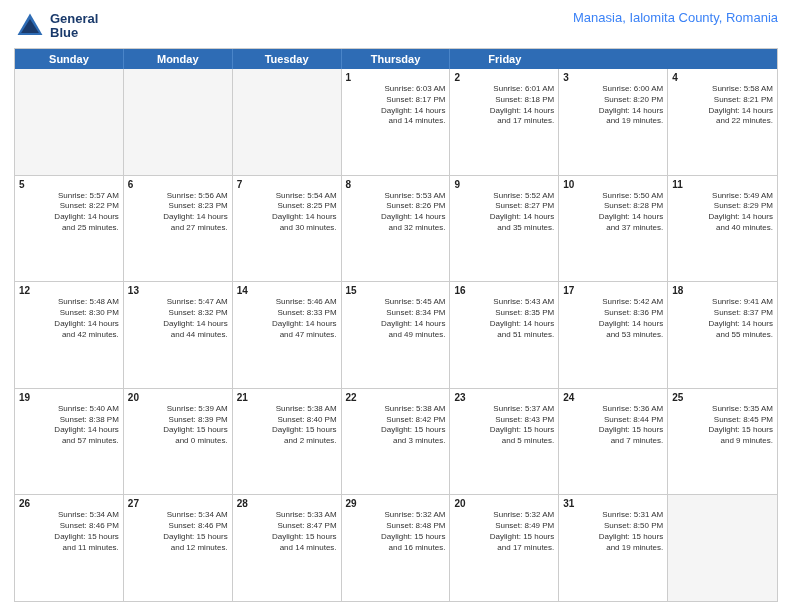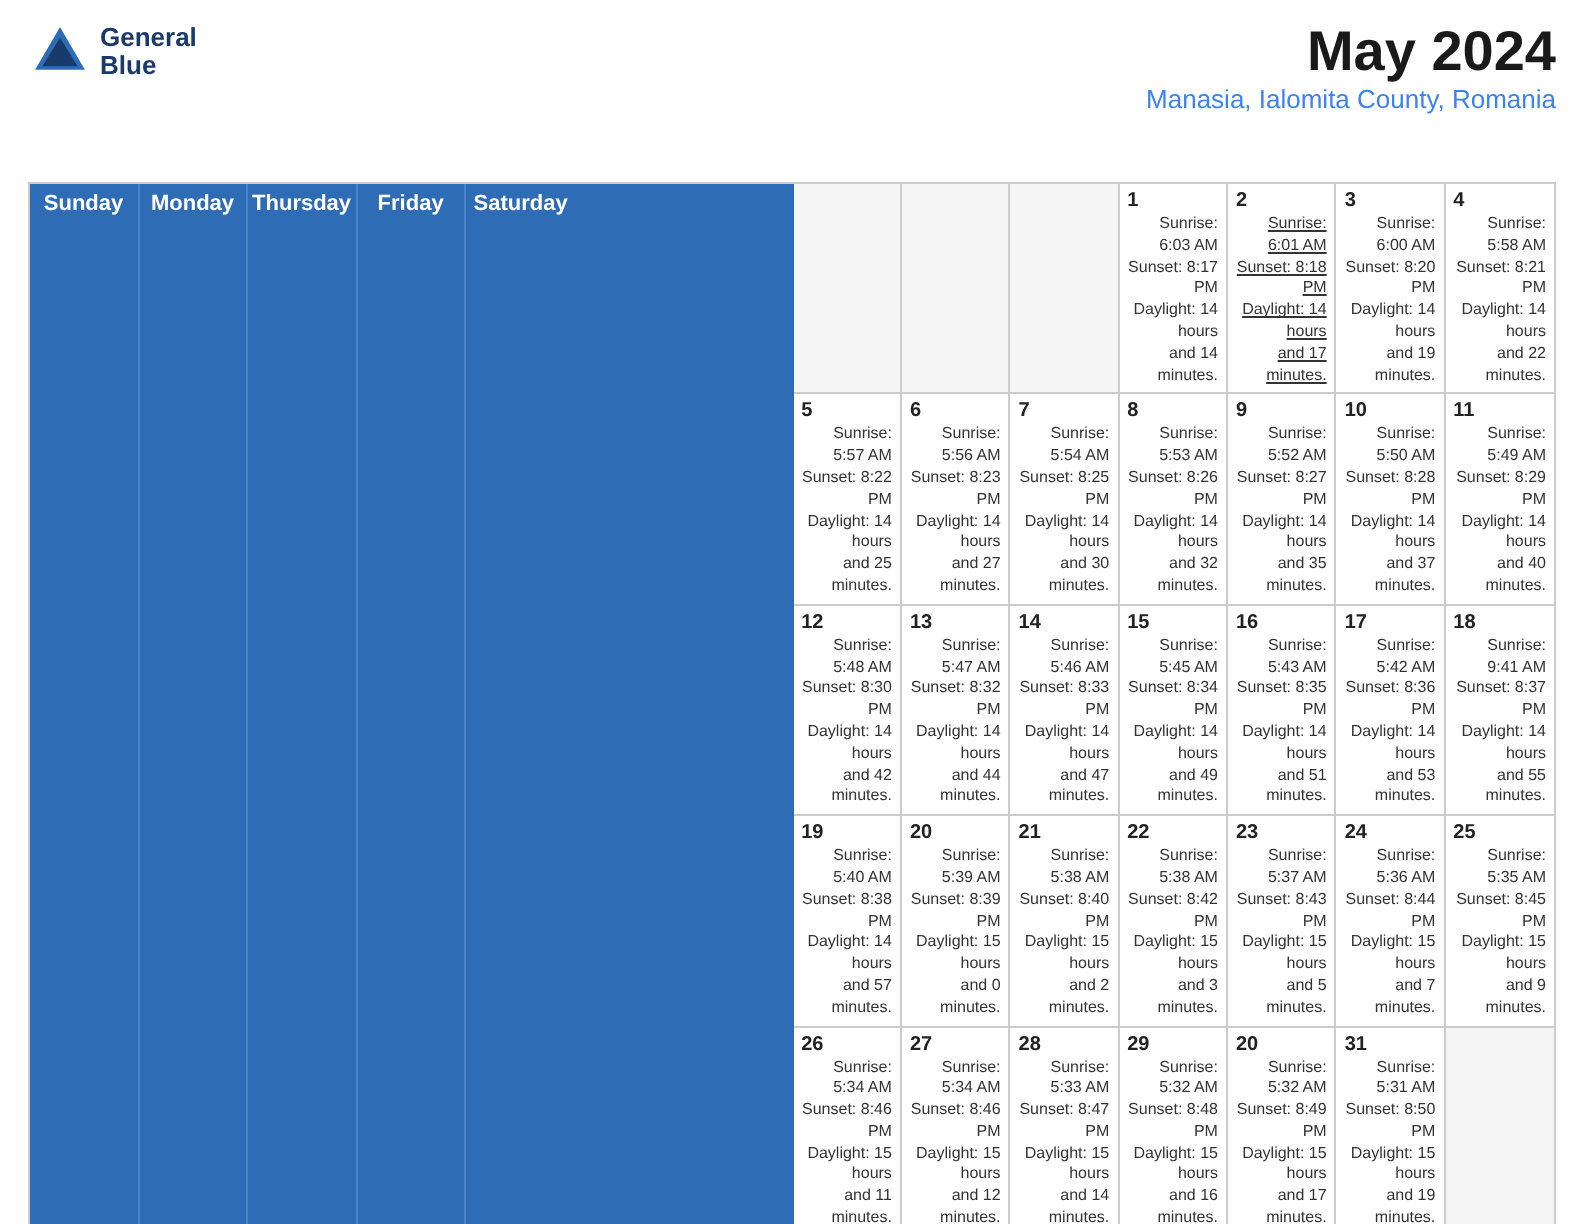--- a/index.html
+++ b/index.html
@@ -46,23 +46,22 @@
       font-weight: bold;
       color: #1a1a1a;
     }
     .subtitle {
       font-size: 13px;
       color: #3b82f6;
     }
     .calendar {
       flex: 1;
       display: flex;
-      flex-direction: row;
+      flex-direction: column;
       border: 1px solid #ccc;
-      margin-top: 28px;
     }
     .day-headers {
       display: grid;
       grid-template-columns: repeat(7, 1fr);
       background: #2e6cb5;
     }
     .day-header {
       color: #fff;
       font-size: 11px;
       font-weight: bold;
@@ -116,48 +115,47 @@
       <svg class="logo-icon" viewBox="0 0 36 36">
         <polygon points="18,4 32,28 4,28" fill="#2e6cb5"></polygon>
         <polygon points="18,10 28,26 8,26" fill="#1a3a6b"></polygon>
       </svg>
       <div class="logo-text">
         <div>General</div>
         <div>Blue</div>
       </div>
     </div>
     <div class="title-block">
-      <div class="main-title">May 2024</div>
       <div class="subtitle">Manasia, Ialomita County, Romania</div>
     </div>
   </div>
 
   <div class="calendar">
     <div class="day-headers">
     <div class="day-header">Sunday</div>
         <div class="day-header">Monday</div>
+        <div class="day-header">Tuesday</div>
         <div class="day-header">Thursday</div>
         <div class="day-header">Friday</div>
-        <div class="day-header">Saturday</div>
       </div>
     <div class="calendar-body">
     <div class="week-row">
           <div class="day-cell empty"></div>
           <div class="day-cell empty"></div>
           <div class="day-cell empty"></div>
           <div class="day-cell">
             <span class="day-num">1</span>
             <div class="day-info" style="white-space: pre-line;">Sunrise: 6:03 AM
 Sunset: 8:17 PM
 Daylight: 14 hours
 and 14 minutes.</div>
           </div>
           <div class="day-cell">
             <span class="day-num">2</span>
-            <div class="day-info" style="white-space: pre-line; text-decoration: underline;">Sunrise: 6:01 AM
+            <div class="day-info" style="white-space: pre-line;">Sunrise: 6:01 AM
 Sunset: 8:18 PM
 Daylight: 14 hours
 and 17 minutes.</div>
           </div>
           <div class="day-cell">
             <span class="day-num">3</span>
             <div class="day-info" style="white-space: pre-line;">Sunrise: 6:00 AM
 Sunset: 8:20 PM
 Daylight: 14 hours
 and 19 minutes.</div>

